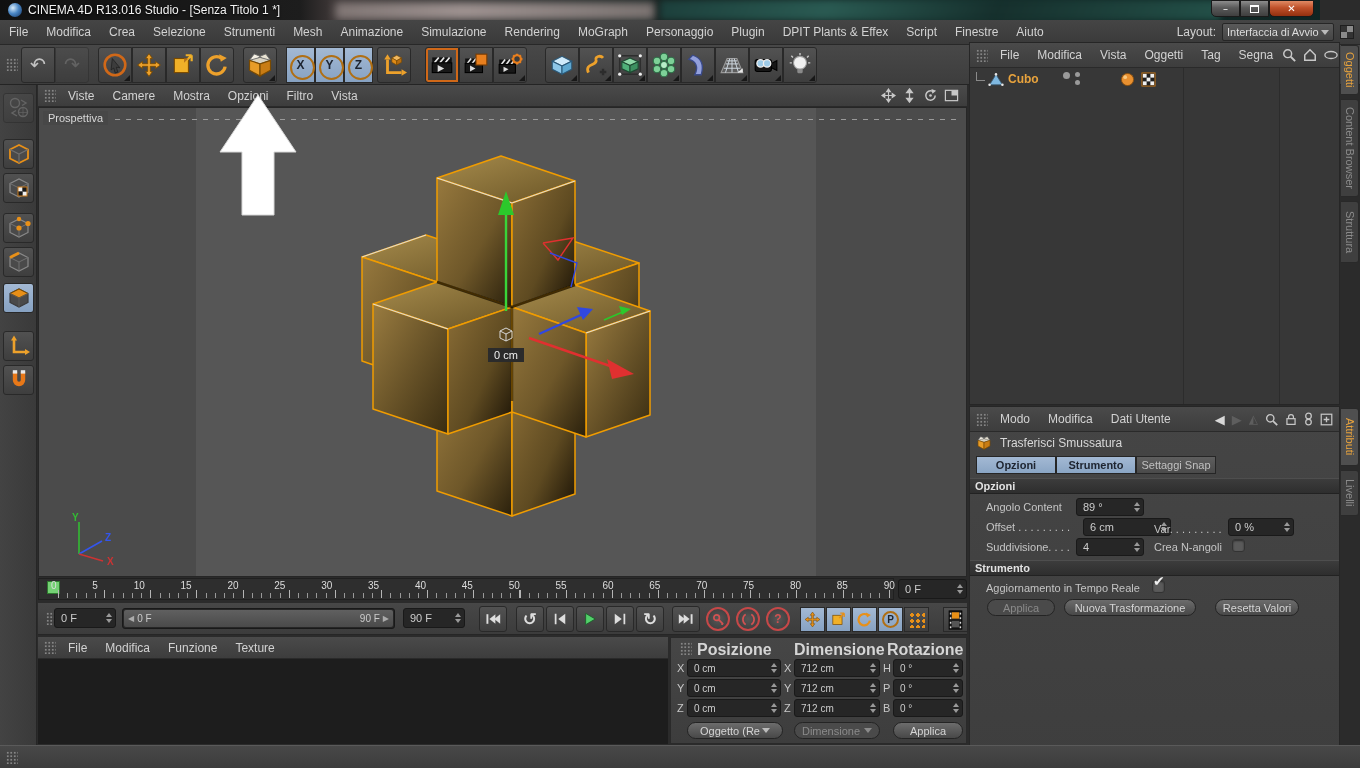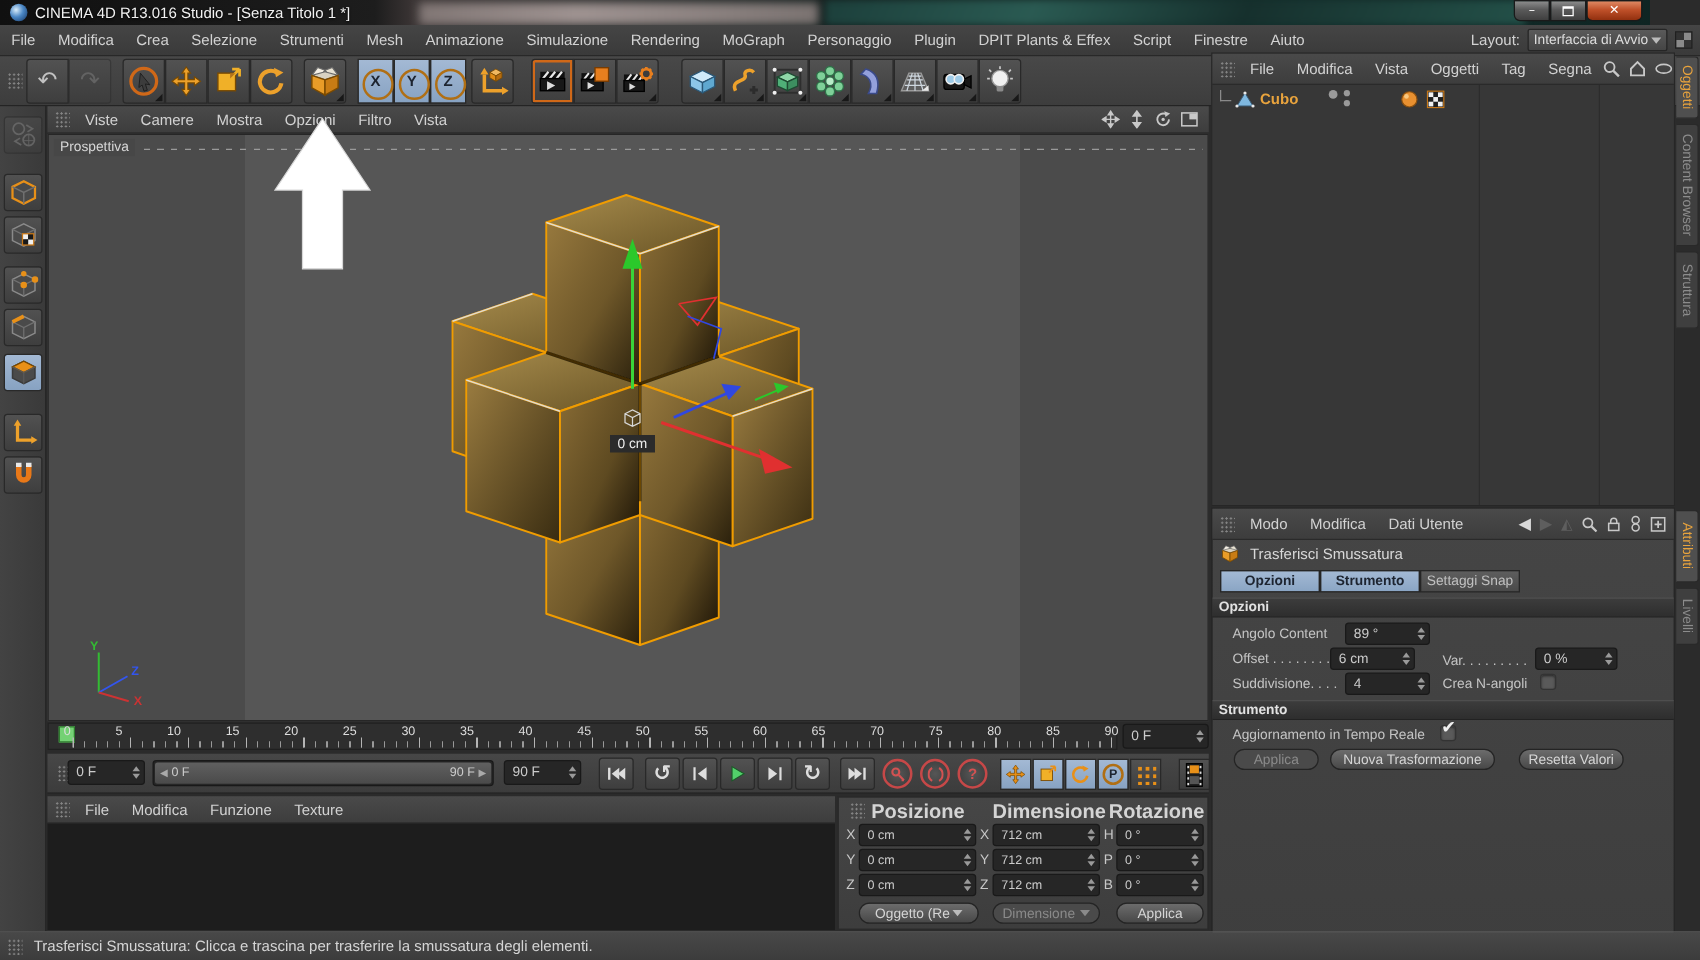--- a/index.html
+++ b/index.html
@@ -888,21 +888,21 @@
 
   <span class="alab" style="left:16px;top:94px">Angolo Content</span>
   <div class="fld sp" style="position:absolute;left:106px;top:91px;width:68px;height:18px">
       <span>89 °</span>
       <span class="spin">
         <i class="up"></i>
         <i class="dn"></i>
       </span>
     </div>
   <span class="alab" style="left:16px;top:114px">Offset . . . . . . . . .</span>
-  <div class="fld sp" style="position:absolute;left:94px;top:111px;width:68px;height:18px">
+  <div class="fld sp" style="position:absolute;left:113px;top:111px;width:88px;height:18px">
       <span>6 cm</span>
       <span class="spin">
         <i class="up"></i>
         <i class="dn"></i>
       </span>
     </div>
   <span class="alab" style="left:184px;top:116px">Var. . . . . . . . .</span>
   <div class="fld sp" style="position:absolute;left:258px;top:111px;width:66px;height:18px">
       <span>0 %</span>
       <span class="spin">
@@ -949,14 +949,13 @@
   </div>
 <div class="stab active" style="top:408px;height:58px">
     <span>Attributi</span>
   </div>
 <div class="stab" style="top:470px;height:46px">
     <span>Livelli</span>
   </div>
 
 <div class="statusbar">
   <span class="grip"></span>
-  <span style="margin-left:6px">Trasferisci Smussatura: Clicca e trascina per trasferire la smussatura degli elementi.</span>
 </div>
 
 </body></html>

